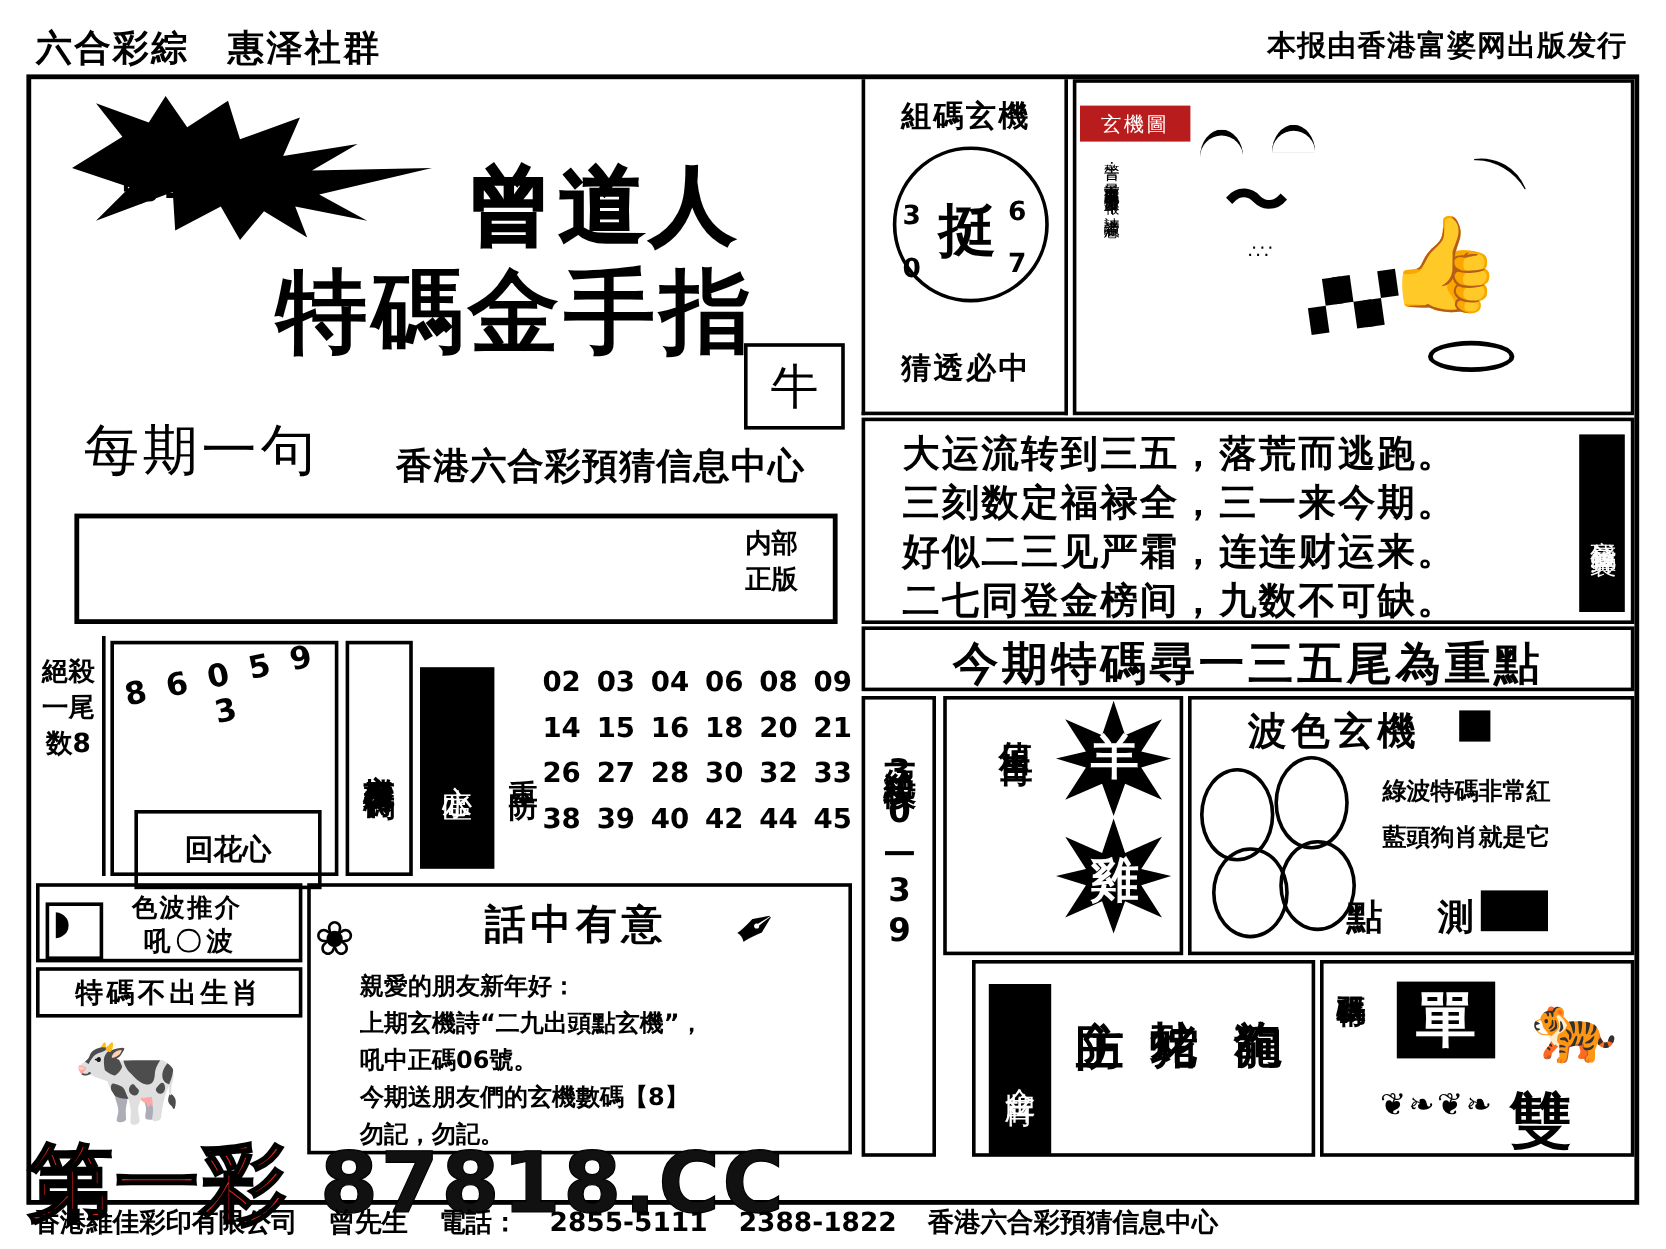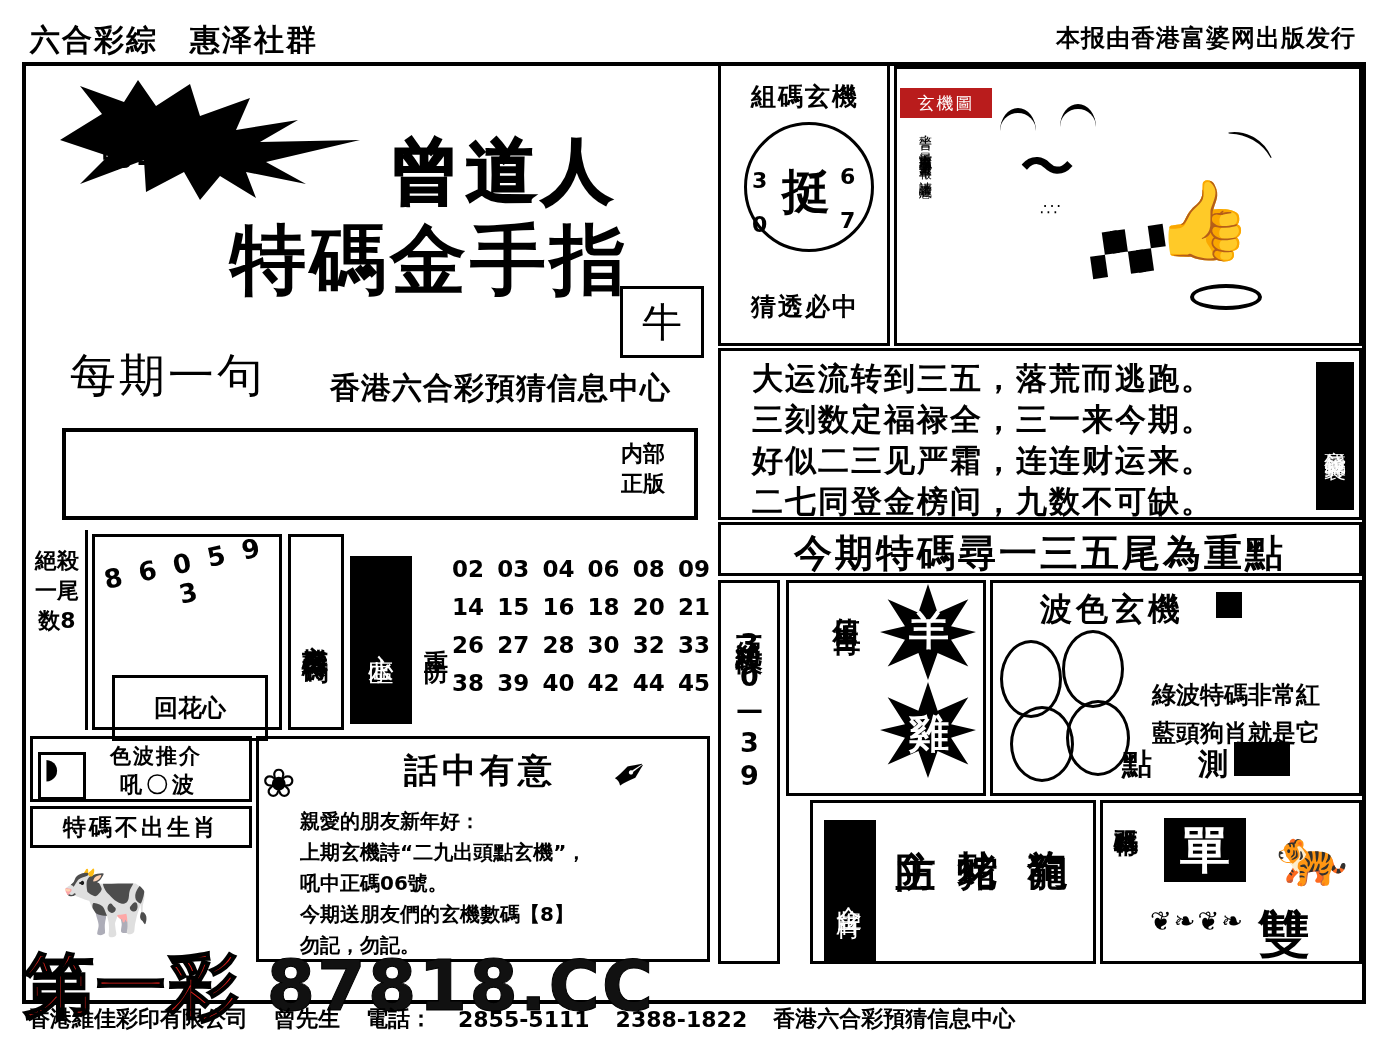--- a/index.html
+++ b/index.html
@@ -98,21 +98,21 @@
   #kill-seg-t{left:726px;top:620px;width:46px;font-size:27px;font-weight:bold;letter-spacing:2px;}
 
   #zhiri{left:786px;top:580px;width:200px;height:216px;border:3px solid #000;box-sizing:border-box;}
   #zhiri-t{left:826px;top:596px;width:40px;font-size:28px;font-weight:bold;letter-spacing:3px;}
   #zhiri-star1{left:886px;top:590px;width:86px;height:80px;font-size:40px;font-weight:bold;}
   #zhiri-star2{left:886px;top:688px;width:86px;height:90px;font-size:40px;font-weight:bold;}
 
   #bose{left:990px;top:580px;width:372px;height:216px;border:3px solid #000;box-sizing:border-box;}
   #bose-title{left:1040px;top:588px;font-size:32px;font-weight:bold;letter-spacing:4px;}
   #bose-sq{left:1216px;top:592px;width:26px;height:26px;background:#000;}
-  #bose-lines{left:1152px;top:640px;width:200px;font-size:24px;line-height:38px;font-weight:bold;margin-top:36px;}
+  #bose-lines{left:1152px;top:640px;width:200px;font-size:20px;line-height:38px;font-weight:bold;}
   #bose-fruit{left:1000px;top:630px;width:140px;height:150px;}
   .fruit{position:absolute;border:3px solid #000;border-radius:50%;}
   #bose-bottom{left:1122px;top:744px;font-size:30px;font-weight:bold;letter-spacing:8px;}
   #bose-blocks{left:1234px;top:742px;width:56px;height:34px;background:#000;}
 
   #jinpai{left:824px;top:820px;width:52px;height:142px;background:#000;color:#fff;font-size:26px;letter-spacing:4px;}
   #zodiac-box{left:810px;top:800px;width:286px;height:164px;border:3px solid #000;box-sizing:border-box;}
   #zhu-fang{left:890px;top:818px;width:52px;font-size:40px;font-weight:bold;line-height:54px;}
   #zodiac-a{left:952px;top:818px;width:52px;font-size:40px;font-weight:bold;line-height:56px;}
   #zodiac-b{left:1022px;top:818px;width:52px;font-size:40px;font-weight:bold;line-height:56px;}

